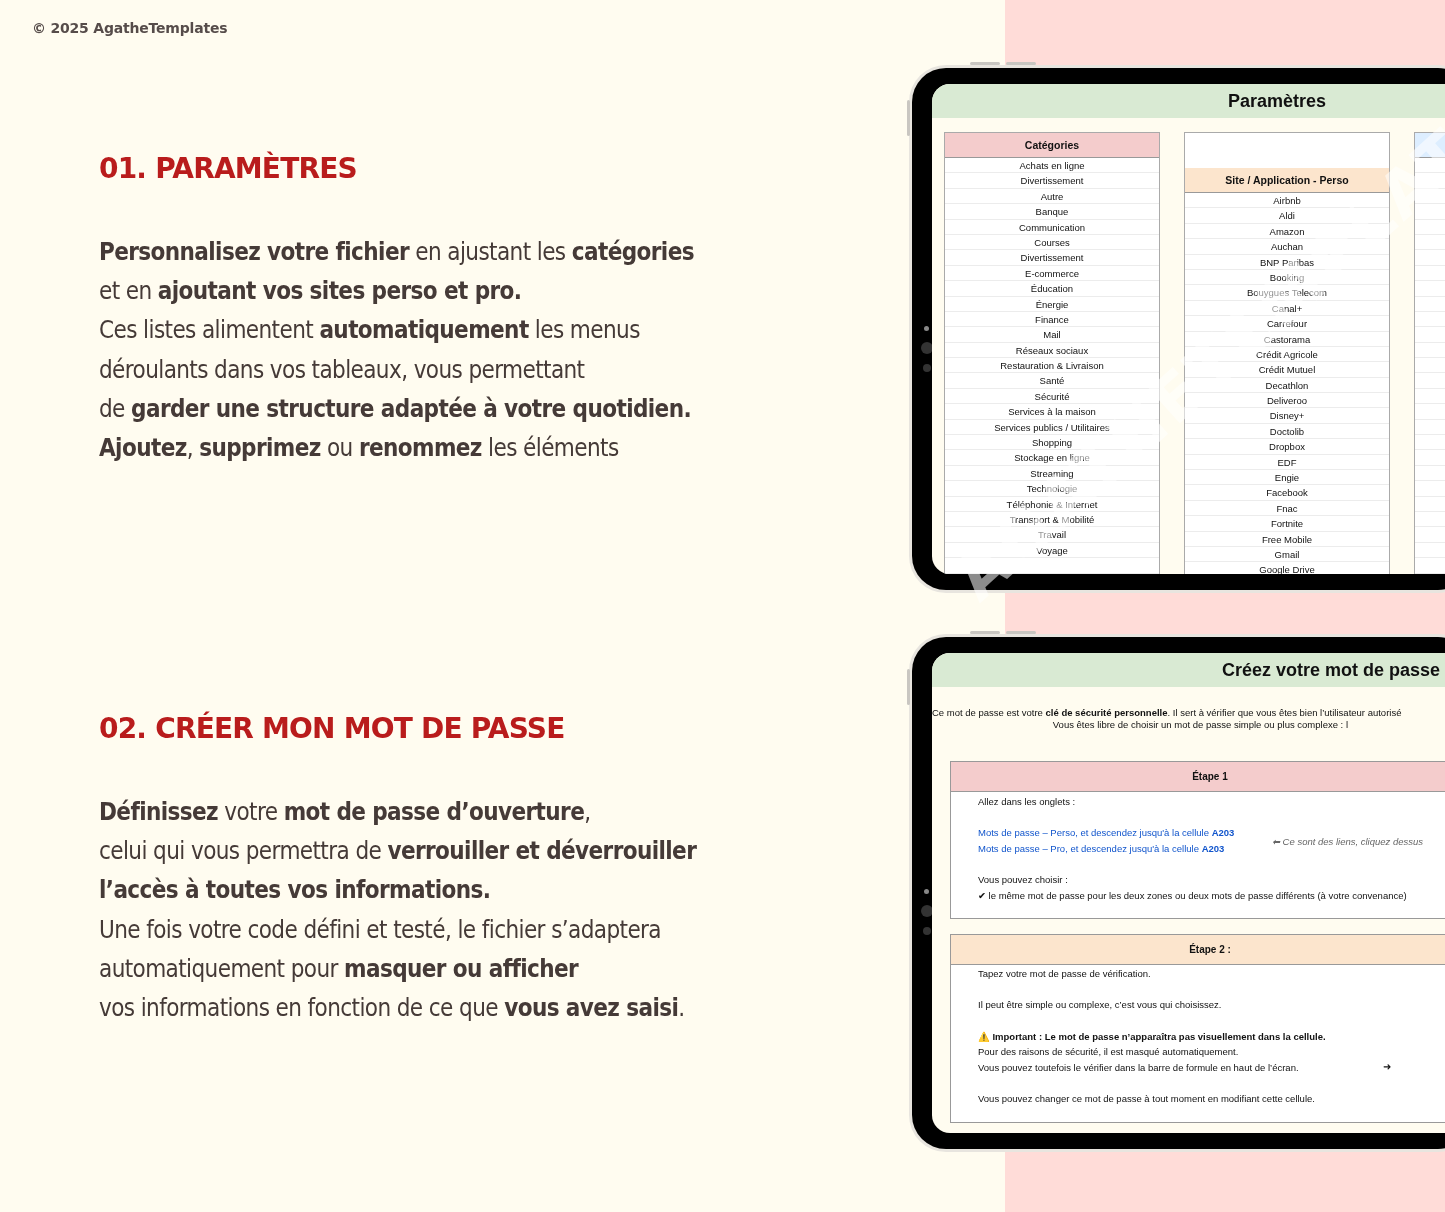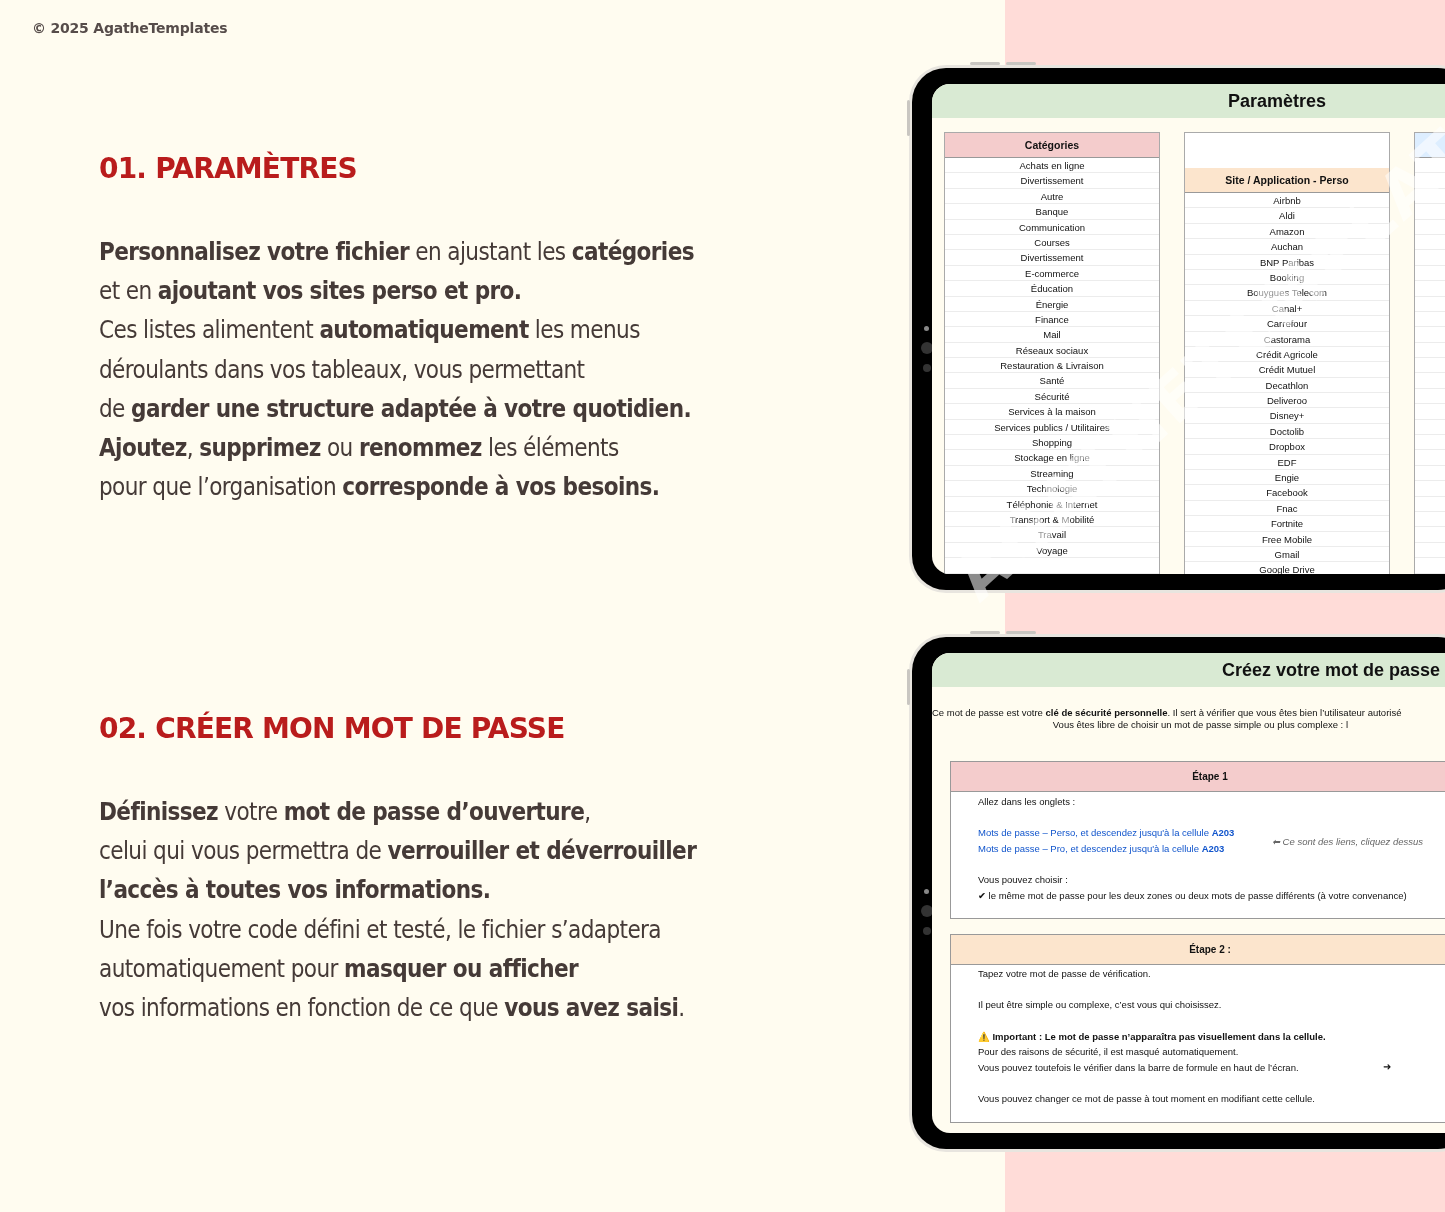--- a/index.html
+++ b/index.html
@@ -118,21 +118,20 @@
 
 <div class="section" id="sec1">
   <h2>01. PARAMÈTRES</h2>
   <div class="body">
       <div><b>Personnalisez votre fichier</b><span> en ajustant les </span><b>catégories</b></div>
       <div><span>et en </span><b>ajoutant vos sites perso et pro.</b></div>
       <div><span>Ces listes alimentent </span><b>automatiquement</b><span> les menus</span></div>
       <div><span>déroulants dans vos tableaux, vous permettant</span></div>
       <div><span>de </span><b>garder une structure adaptée à votre quotidien.</b></div>
       <div><b>Ajoutez</b><span>, </span><b>supprimez</b><span> ou </span><b>renommez</b><span> les éléments</span></div>
-      <div><span>pour que l’organisation </span><b>corresponde à vos besoins.</b></div>
     </div>
 </div>
 
 <div class="section" id="sec2">
   <h2>02. CRÉER MON MOT DE PASSE</h2>
   <div class="body">
       <div><b>Définissez</b><span> votre </span><b>mot de passe d’ouverture</b><span>,</span></div>
       <div><span>celui qui vous permettra de </span><b>verrouiller et déverrouiller</b></div>
       <div><b>l’accès à toutes vos informations.</b></div>
       <div><span>Une fois votre code défini et testé, le fichier s’adaptera</span></div>

